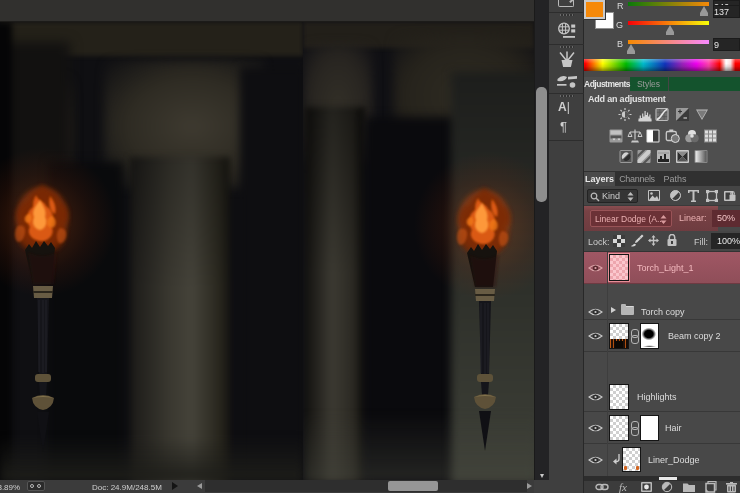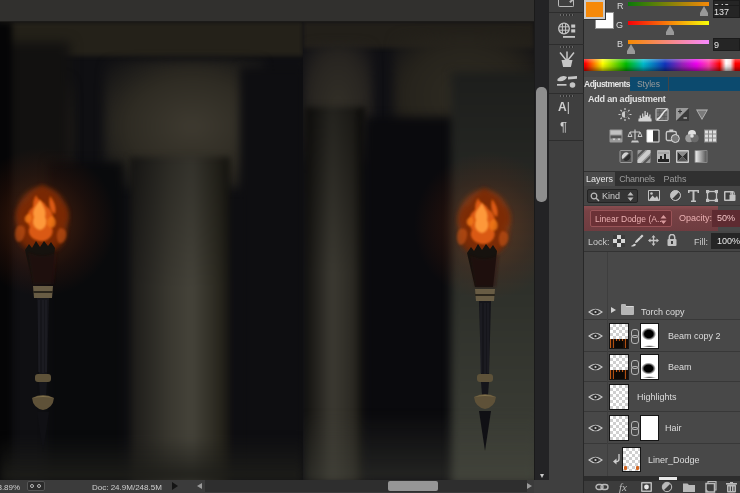--- a/index.html
+++ b/index.html
@@ -178,21 +178,21 @@
     <div class="abs" style="left:44px;top:21px;width:81px;height:4px;background:linear-gradient(90deg,#f60009,#f6ff09)"></div>
     <div class="abs thumbp" style="left:82px;top:25px"></div>
     <div class="abs vbox" style="left:129px;top:5px">137</div>
     <div class="abs" style="left:33px;top:39px;font-size:9px;color:#d8d8d8">B</div>
     <div class="abs" style="left:44px;top:40px;width:81px;height:4px;background:linear-gradient(90deg,#f68900,#f689ff)"></div>
     <div class="abs thumbp" style="left:43px;top:44px"></div>
     <div class="abs vbox" style="left:129px;top:38px">9</div>
     <div class="abs" style="left:0;top:59px;width:156px;height:12px;background:linear-gradient(180deg,rgba(255,255,255,.3),rgba(0,0,0,0) 38%,rgba(0,0,0,.1) 62%,rgba(0,0,0,.45)),linear-gradient(90deg,#f00 1%,#ff0 12%,#0b0 27%,#0bc 38%,#13b 52%,#92b 63%,#e0e 72%,#f4a 80%,#f00 87%,#fff 91%,#fdd 94%,#f00 97%)"></div>
   </div>
 
-  <div class="abs" style="left:0;top:77px;width:156px;height:94px;background:#0c4a6e">
+  <div class="abs" style="left:0;top:77px;width:156px;height:94px;background:#14532d">
     <div class="abs" style="left:0;top:0;width:46px;height:14px;background:#4f4f4f;color:#e6e6e6;font-weight:bold;font-size:8.5px;letter-spacing:-0.5px;text-align:center;line-height:15px">Adjustments</div>
     <div class="abs" style="left:45px;top:0;width:40px;height:14px;color:#9b9b9b;font-size:8.5px;text-align:center;line-height:15px;border-right:1px solid #454545">Styles</div>
     <div class="abs" style="left:0;top:14px;width:156px;height:80px;background:#4f4f4f"></div>
     <div class="abs" style="left:4px;top:17px;font-size:9px;letter-spacing:-0.2px;font-weight:bold;color:#e2e2e2">Add an adjustment</div>
     <svg class="abs" style="left:0;top:28px" width="156" height="62" viewBox="0 0 156 62" id="adjicons" fill="#c9c9c9">
 
       <g transform="translate(34.5,3)">
             <circle cx="6.5" cy="6.5" r="3.2"></circle>
             <g stroke="#c9c9c9" stroke-width="1.2">
               <path d="M6.5 0 V2 M6.5 11 V13 M0 6.5 H2 M11 6.5 H13 M2 2 L3.4 3.4 M9.6 9.6 L11 11 M11 2 L9.6 3.4 M3.4 9.6 L2 11"></path>
@@ -293,21 +293,21 @@
             <linearGradient id="selg" x1="0" y1="0" x2="1" y2="0">
               <stop offset="0" stop-color="#eee"></stop>
               <stop offset="1" stop-color="#555"></stop>
             </linearGradient>
           </g>
     </svg>
   </div>
 
   <div class="abs" style="left:0;top:171px;width:156px;height:322px;background:#484848">
     <div class="abs" style="left:0;top:0;width:156px;height:15px;background:#303030">
-      <div class="abs" style="left:0;top:1px;width:31px;height:14px;background:#4a4a4a;color:#e8e8e8;font-weight:normal;font-size:9px;text-align:center;line-height:15px">Layers</div>
+      <div class="abs" style="left:0;top:1px;width:31px;height:14px;background:#4a4a4a;color:#e8e8e8;font-weight:bold;font-size:9px;text-align:center;line-height:15px">Layers</div>
       <div class="abs" style="left:32px;top:1px;width:42px;height:28px;color:#9b9b9b;font-size:9px;letter-spacing:-0.3px;text-align:center;line-height:15px">Channels</div>
       <div class="abs" style="left:75px;top:1px;width:32px;height:14px;color:#9b9b9b;font-size:9px;text-align:center;line-height:15px">Paths</div>
     </div>
 
     <div class="abs" style="left:0;top:15px;width:156px;height:20px;background:#454545;border-bottom:1px solid #3a3a3a">
       <div class="abs" style="left:3px;top:3px;width:51px;height:14px;background:#353535;border:1px solid #232323;border-radius:2px">
         <svg class="abs" style="left:2px;top:2px" width="10" height="10" viewBox="0 0 10 10">
               <circle cx="4" cy="4" r="2.8" fill="none" stroke="#bbb" stroke-width="1.2"></circle>
               <path d="M6.2 6.2 L9 9" stroke="#bbb" stroke-width="1.4"></path>
             </svg>
@@ -350,21 +350,21 @@
             </g>
       </svg>
     </div>
 
     <div class="abs" style="left:0;top:35px;width:134px;height:25px;background:linear-gradient(180deg,#8a4d50,#784245 20%,#6e3c40)">
       <div class="abs" style="left:6px;top:4px;width:82px;height:17px;background:#6b3136;border:1px solid #995357;border-radius:2px;color:#eab0b2;font-size:8.5px;line-height:16px;padding-left:4px;padding-right:12px;white-space:nowrap;overflow:hidden">Linear Dodge (A...
         <svg class="abs" style="right:4px;top:4px" width="7" height="9" viewBox="0 0 7 9">
               <path d="M3.5 0 L6.5 3.5 H0.5 Z M3.5 9 L6.5 5.5 H0.5 Z" fill="#d89a9c"></path>
             </svg>
       </div>
-      <div class="abs" style="left:95px;top:7px;color:#eab0b2;font-size:9px">Opacity:</div>
+      <div class="abs" style="left:95px;top:7px;color:#eab0b2;font-size:9px">Linear:</div>
       <div class="abs" style="left:128px;top:4px;width:28px;height:17px;background:#5e2b31;color:#f0c2c4;font-size:9px;text-align:center;line-height:17px">50%</div>
     </div>
 
     <div class="abs" style="left:0;top:60px;width:156px;height:21px;background:#454545;border-bottom:1px solid #333">
       <div class="abs" style="left:4px;top:6px;font-size:9px;color:#ccc">Lock:</div>
       <svg class="abs" id="lockicons" style="left:28px;top:3px" width="70" height="15" viewBox="0 0 70 15" fill="#c2c2c2">
         <g transform="translate(1,1)">
               <rect x="0" y="0" width="12" height="12" fill="#d8d8d8"></rect>
               <g fill="#3c3c3c">
                 <rect x="0" y="0" width="4" height="4"></rect>
@@ -388,20 +388,29 @@
               <path d="M2.3 5 V3.2 a2.7 2.7 0 0 1 5.4 0 V5" fill="none" stroke="#c2c2c2" stroke-width="1.5"></path>
               <rect x="4" y="7" width="2" height="3" fill="#3e3e3e"></rect>
             </g>
       </svg>
       <div class="abs" style="left:110px;top:6px;font-size:9px;color:#ccc">Fill:</div>
       <div class="abs" style="left:127px;top:2px;width:29px;height:16px;background:#252525;color:#e8e8e8;font-size:9px;text-align:right;line-height:16px">100%</div>
     </div>
 
     <div class="abs" id="rows" style="left:0;top:81px;width:156px;height:224px;background:#484848;overflow:hidden">
 
+      <div class="row" style="top:0;height:32px;background:linear-gradient(180deg,#a05764,#8f4e59);border-bottom:1px solid #6e3a42">
+        <svg class="abs" style="left:4px;top:11px" width="15" height="10" viewBox="0 0 15 10">
+              <path d="M1 5 Q7.5 -0.5 14 5 Q7.5 10.5 1 5 Z" fill="none" stroke="#dca3a8" stroke-width="1.1"></path>
+              <circle cx="7.5" cy="5" r="2.6" fill="#57262c"></circle>
+              <circle cx="7.5" cy="5" r="1.1" fill="#dca3a8"></circle>
+            </svg>
+        <div class="abs chkpink" style="left:25px;top:2px;width:20px;height:27px;border:1px solid #151515;box-shadow:0 0 0 1px #e88d96"></div>
+        <div class="lname" style="left:53px;top:11px;color:#f2b8be">Torch_Light_1</div>
+      </div>
 
       <div class="row" style="top:50px;height:18px">
         <svg class="abs" style="left:4px;top:5px" width="15" height="10" viewBox="0 0 15 10">
               <path d="M1 5 Q7.5 -0.5 14 5 Q7.5 10.5 1 5 Z" fill="none" stroke="#c9c9c9" stroke-width="1.1"></path>
               <circle cx="7.5" cy="5" r="2.6" fill="#2c2c2c"></circle>
               <circle cx="7.5" cy="5" r="1.1" fill="#c9c9c9"></circle>
             </svg>
         <div class="abs" style="left:27px;top:5px;width:0;height:0;border-left:5px solid #cfcfcf;border-top:3.5px solid transparent;border-bottom:3.5px solid transparent"></div>
         <div class="abs fold" style="left:37px;top:4px"></div>
         <div class="lname" style="left:57px;top:5px">Torch copy</div>
@@ -419,37 +428,20 @@
           <div class="abs" style="left:5px;bottom:0;width:8px;height:7px;background:#0c0804"></div>
         </div>
         <div class="abs chain" style="left:47px;top:9px"></div>
         <div class="abs" style="left:56px;top:3px;width:19px;height:26px;background:#fff;border:1px solid #151515">
           <div class="abs" style="left:0;top:2px;width:17px;height:16px;background:radial-gradient(ellipse 52% 48% at 46% 50%,#000 48%,rgba(0,0,0,0) 82%)"></div>
           <div class="abs" style="left:1px;bottom:1px;width:15px;height:2px;background:radial-gradient(ellipse 50% 100% at 50% 100%,rgba(0,0,0,.8),rgba(0,0,0,0) 90%)"></div>
         </div>
         <div class="lname" style="left:84px;top:11px">Beam copy 2</div>
       </div>
 
-      <div class="row" style="top:100px;height:30px">
-        <svg class="abs" style="left:4px;top:10px" width="15" height="10" viewBox="0 0 15 10">
-              <path d="M1 5 Q7.5 -0.5 14 5 Q7.5 10.5 1 5 Z" fill="none" stroke="#c9c9c9" stroke-width="1.1"></path>
-              <circle cx="7.5" cy="5" r="2.6" fill="#2c2c2c"></circle>
-              <circle cx="7.5" cy="5" r="1.1" fill="#c9c9c9"></circle>
-            </svg>
-        <div class="abs chk" style="left:25px;top:2px;width:20px;height:26px;border:1px solid #151515">
-          <div class="abs" style="left:0;bottom:0;width:18px;height:9px;background:repeating-linear-gradient(90deg,#c05a14 0 1px,#20120a 1px 3px,#b04e10 3px 4px,#150c06 4px 6px)"></div>
-          <div class="abs" style="left:4px;bottom:0;width:10px;height:7px;background:#0c0804"></div>
-        </div>
-        <div class="abs chain" style="left:47px;top:8px"></div>
-        <div class="abs" style="left:56px;top:2px;width:19px;height:26px;background:#fff;border:1px solid #151515">
-          <div class="abs" style="left:0;top:6px;width:17px;height:15px;background:radial-gradient(ellipse 52% 48% at 44% 50%,#000 48%,rgba(0,0,0,0) 82%)"></div>
-          <div class="abs" style="left:1px;bottom:1px;width:15px;height:2px;background:radial-gradient(ellipse 50% 100% at 50% 100%,rgba(0,0,0,.8),rgba(0,0,0,0) 90%)"></div>
-        </div>
-        <div class="lname" style="left:84px;top:10px">Beam</div>
-      </div>
 
       <div class="row" style="top:130px;height:30px">
         <svg class="abs" style="left:4px;top:10px" width="15" height="10" viewBox="0 0 15 10">
               <path d="M1 5 Q7.5 -0.5 14 5 Q7.5 10.5 1 5 Z" fill="none" stroke="#c9c9c9" stroke-width="1.1"></path>
               <circle cx="7.5" cy="5" r="2.6" fill="#2c2c2c"></circle>
               <circle cx="7.5" cy="5" r="1.1" fill="#c9c9c9"></circle>
             </svg>
         <div class="abs chk" style="left:25px;top:2px;width:20px;height:26px;border:1px solid #151515"></div>
         <div class="lname" style="left:53px;top:10px">Highlights</div>
       </div>

